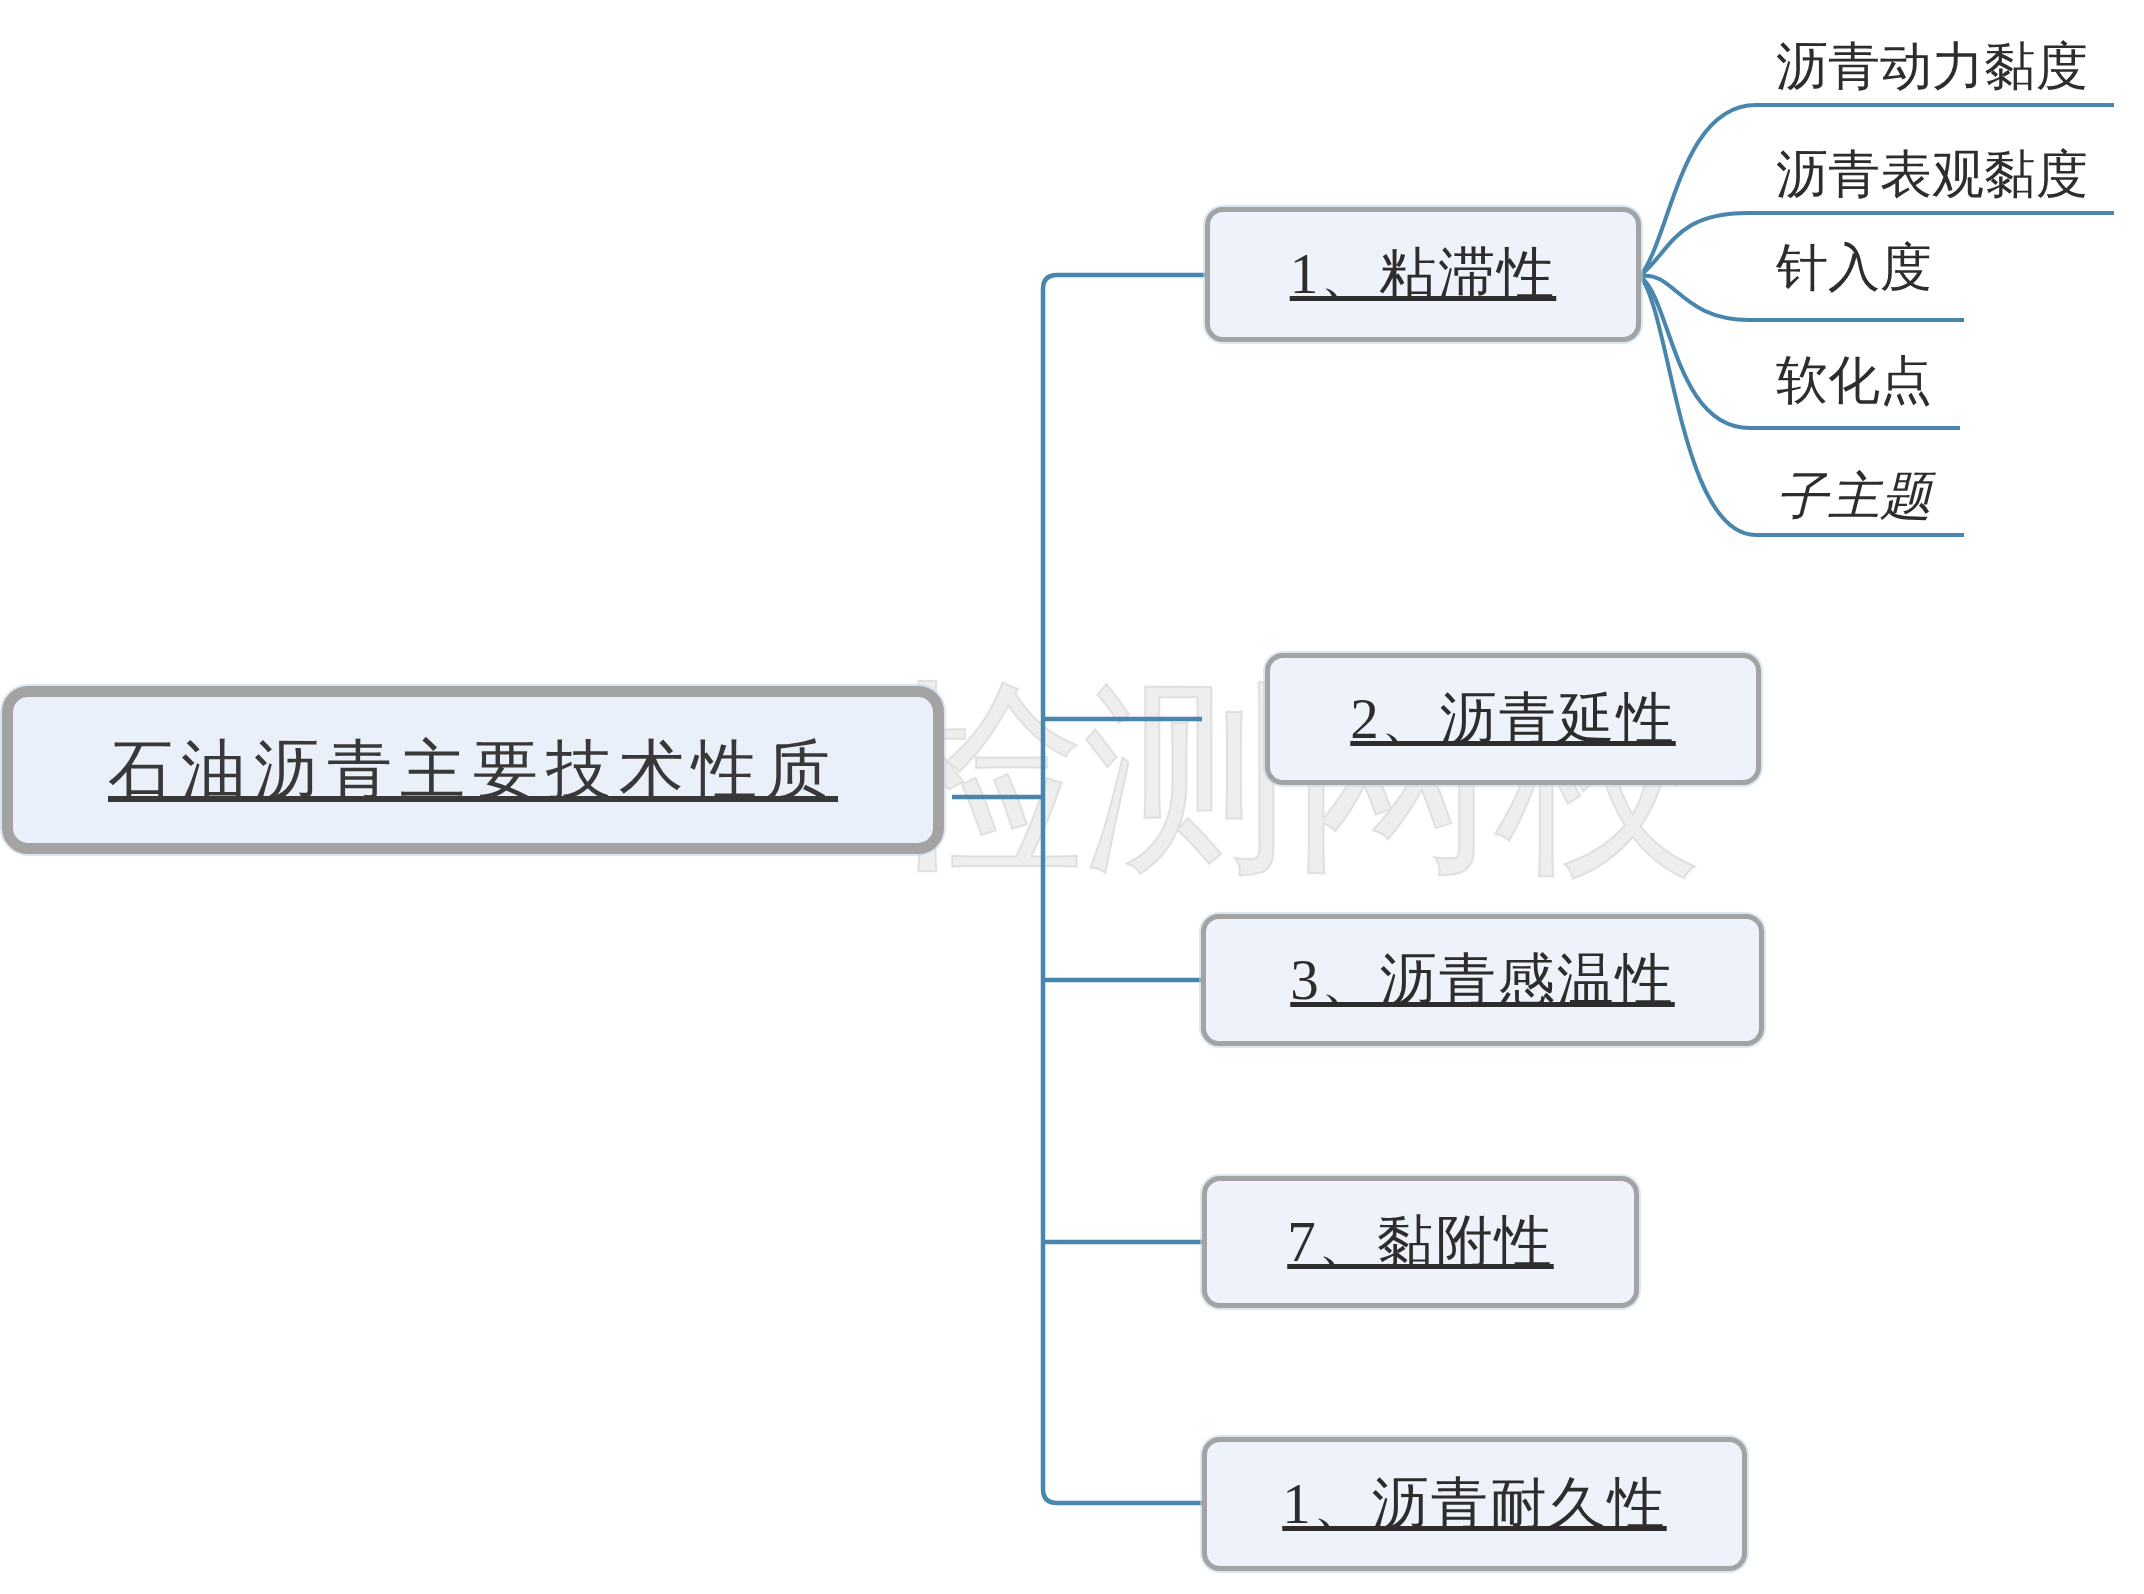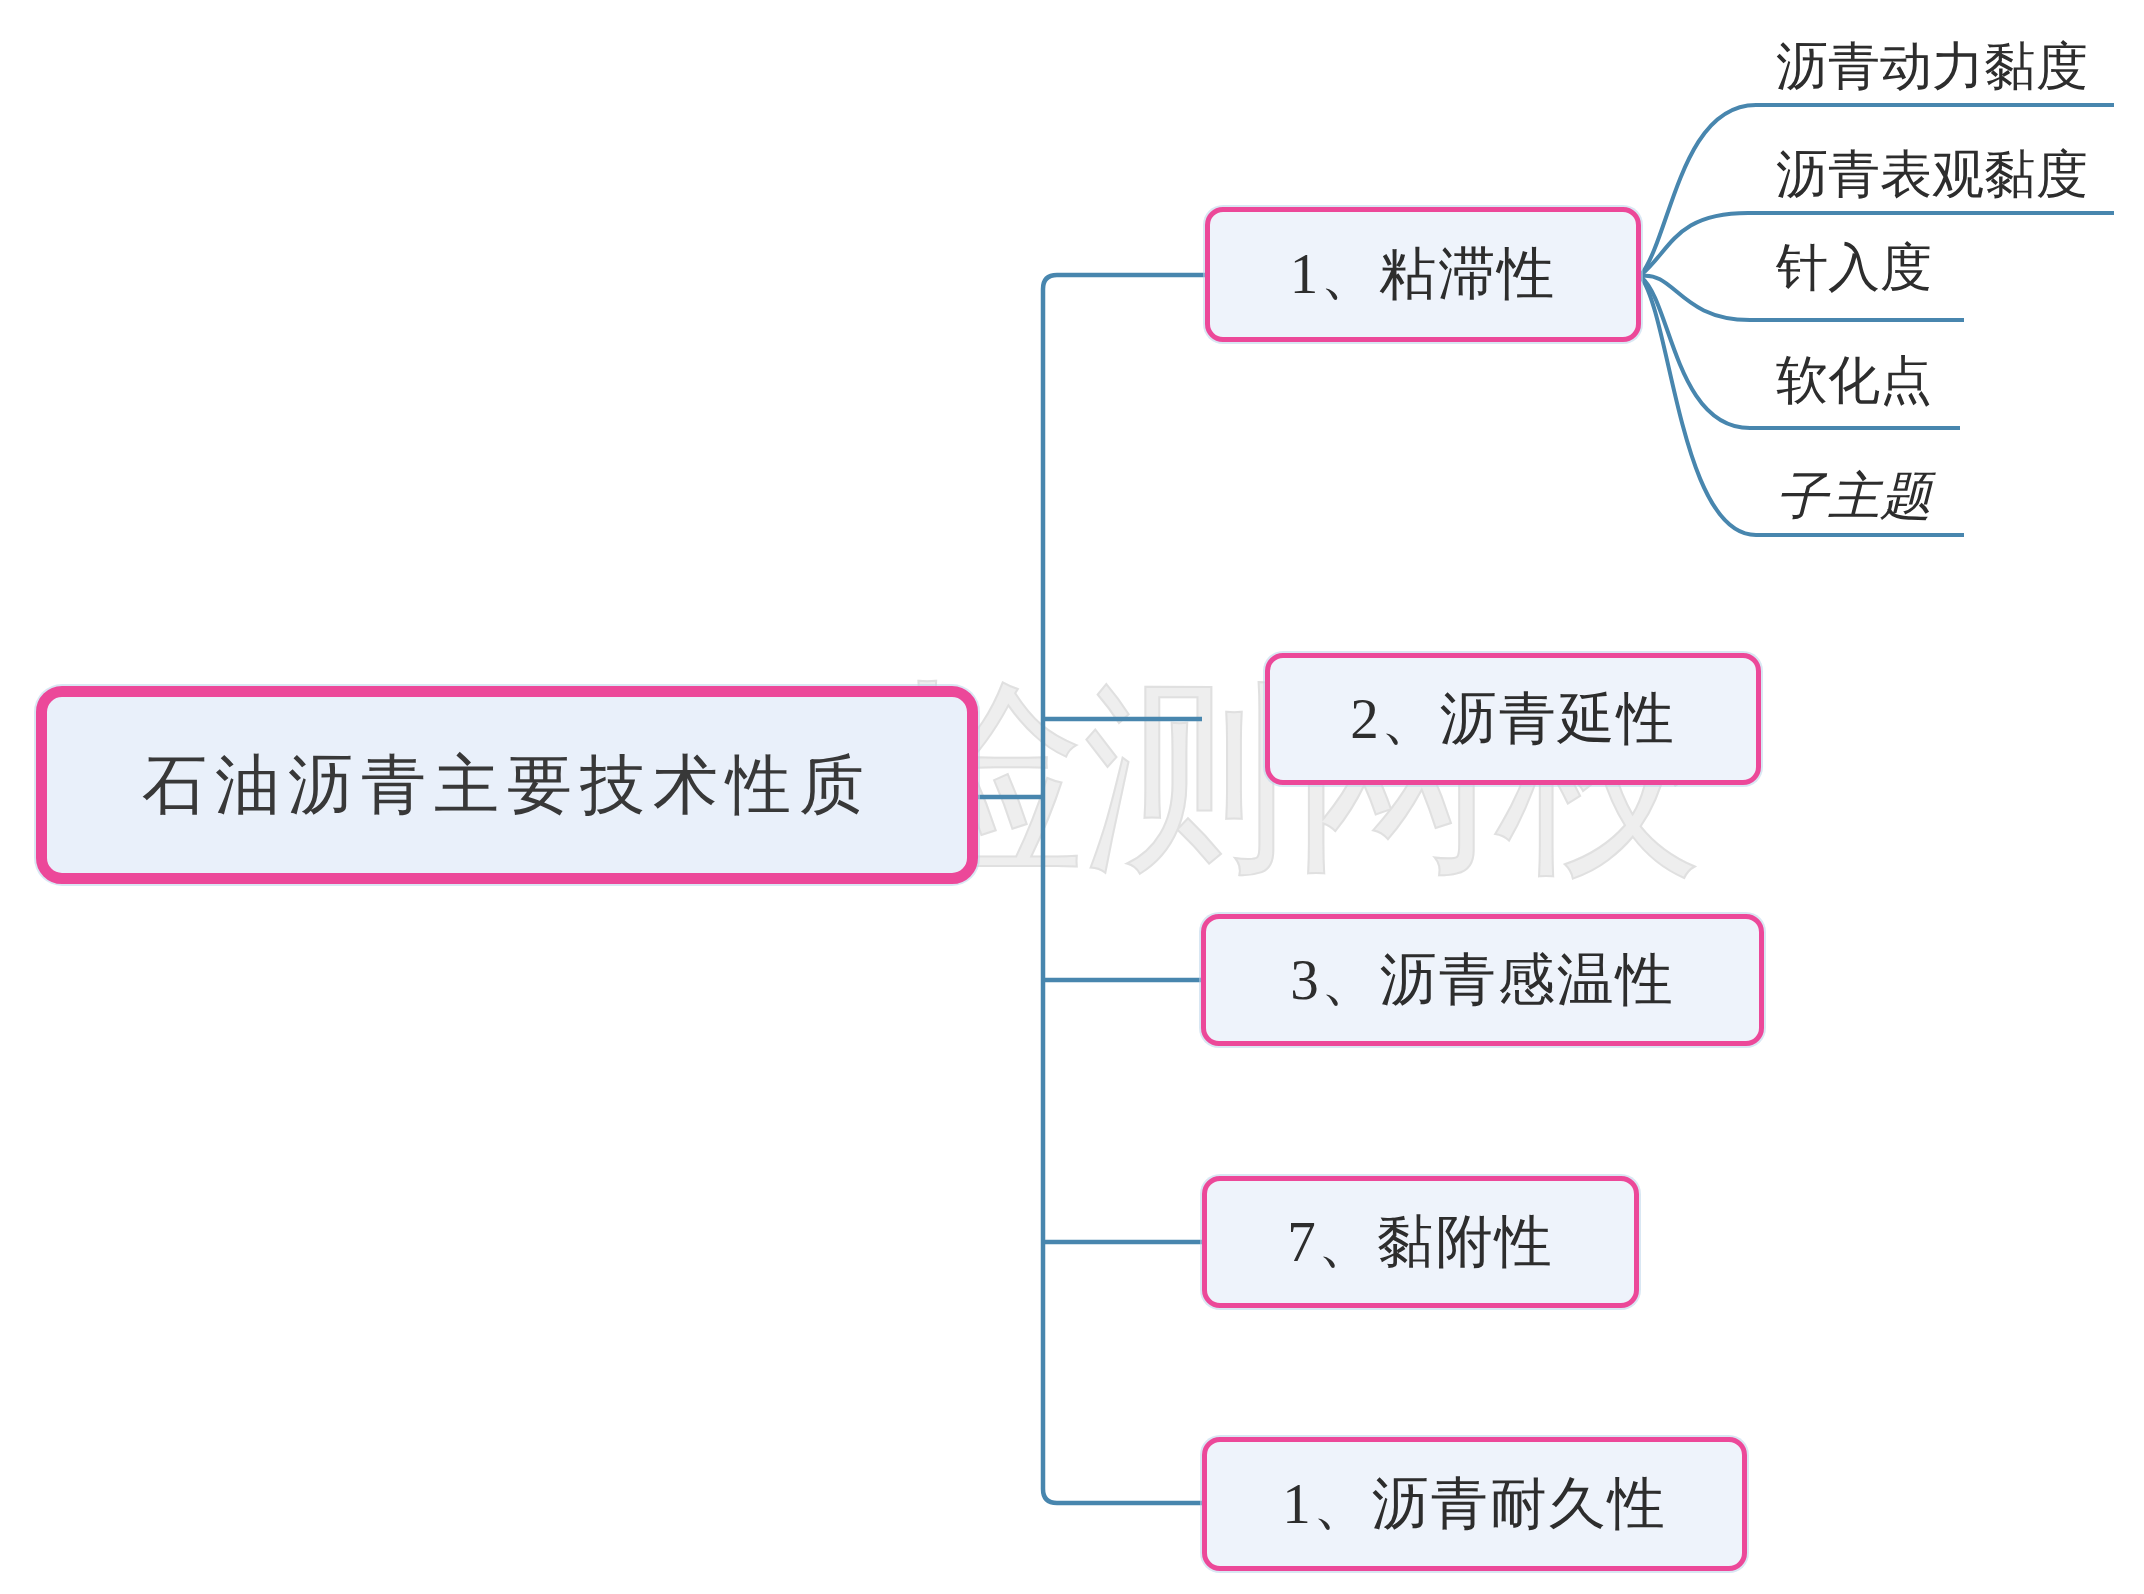--- a/index.html
+++ b/index.html
@@ -40,27 +40,28 @@
   .branch-line { stroke-width: 4px; }
 
   .node {
     position: absolute;
     z-index: 2;
     box-sizing: border-box;
     display: flex;
     align-items: center;
     justify-content: center;
     background: #eef3fb;
-    border: 5px solid #ec4899;
+    border: 5px solid #a3a3a3;
     border-radius: 18px;
     box-shadow: 0 0 0 2px rgba(185, 212, 233, 0.55);
     color: #2d2d2d;
     font-size: 57px;
     letter-spacing: 2px;
     white-space: nowrap;
+    text-decoration: underline;
   }
 
   .node.root {
     background: #e9f0fa;
     border-width: 11px;
     border-radius: 26px;
     font-size: 65px;
     letter-spacing: 8px;
     color: #383838;
   }
@@ -70,21 +71,21 @@
     position: absolute;
     left: 1776px;
     z-index: 2;
     font-size: 52px;
     line-height: 1.1;
     color: #2d2d2d;
     white-space: nowrap;
   }
 
   
-  .root       { left: 36px;   top: 686px;  width: 942px; height: 198px; }
+  .root       { left: 2px;   top: 686px;  width: 942px; height: 168px; }
   .n1         { left: 1205px; top: 207px;  width: 436px; height: 135px; }
   .n2         { left: 1265px; top: 653px;  width: 496px; height: 132px; }
   .n3         { left: 1201px; top: 914px;  width: 563px; height: 132px; }
   .n4         { left: 1202px; top: 1176px; width: 437px; height: 132px; }
   .n5         { left: 1202px; top: 1437px; width: 545px; height: 134px; }
 
   .s1 { top: 38px; }
   .s2 { top: 146px; }
   .s3 { top: 239px; }
   .s4 { top: 352px; }

